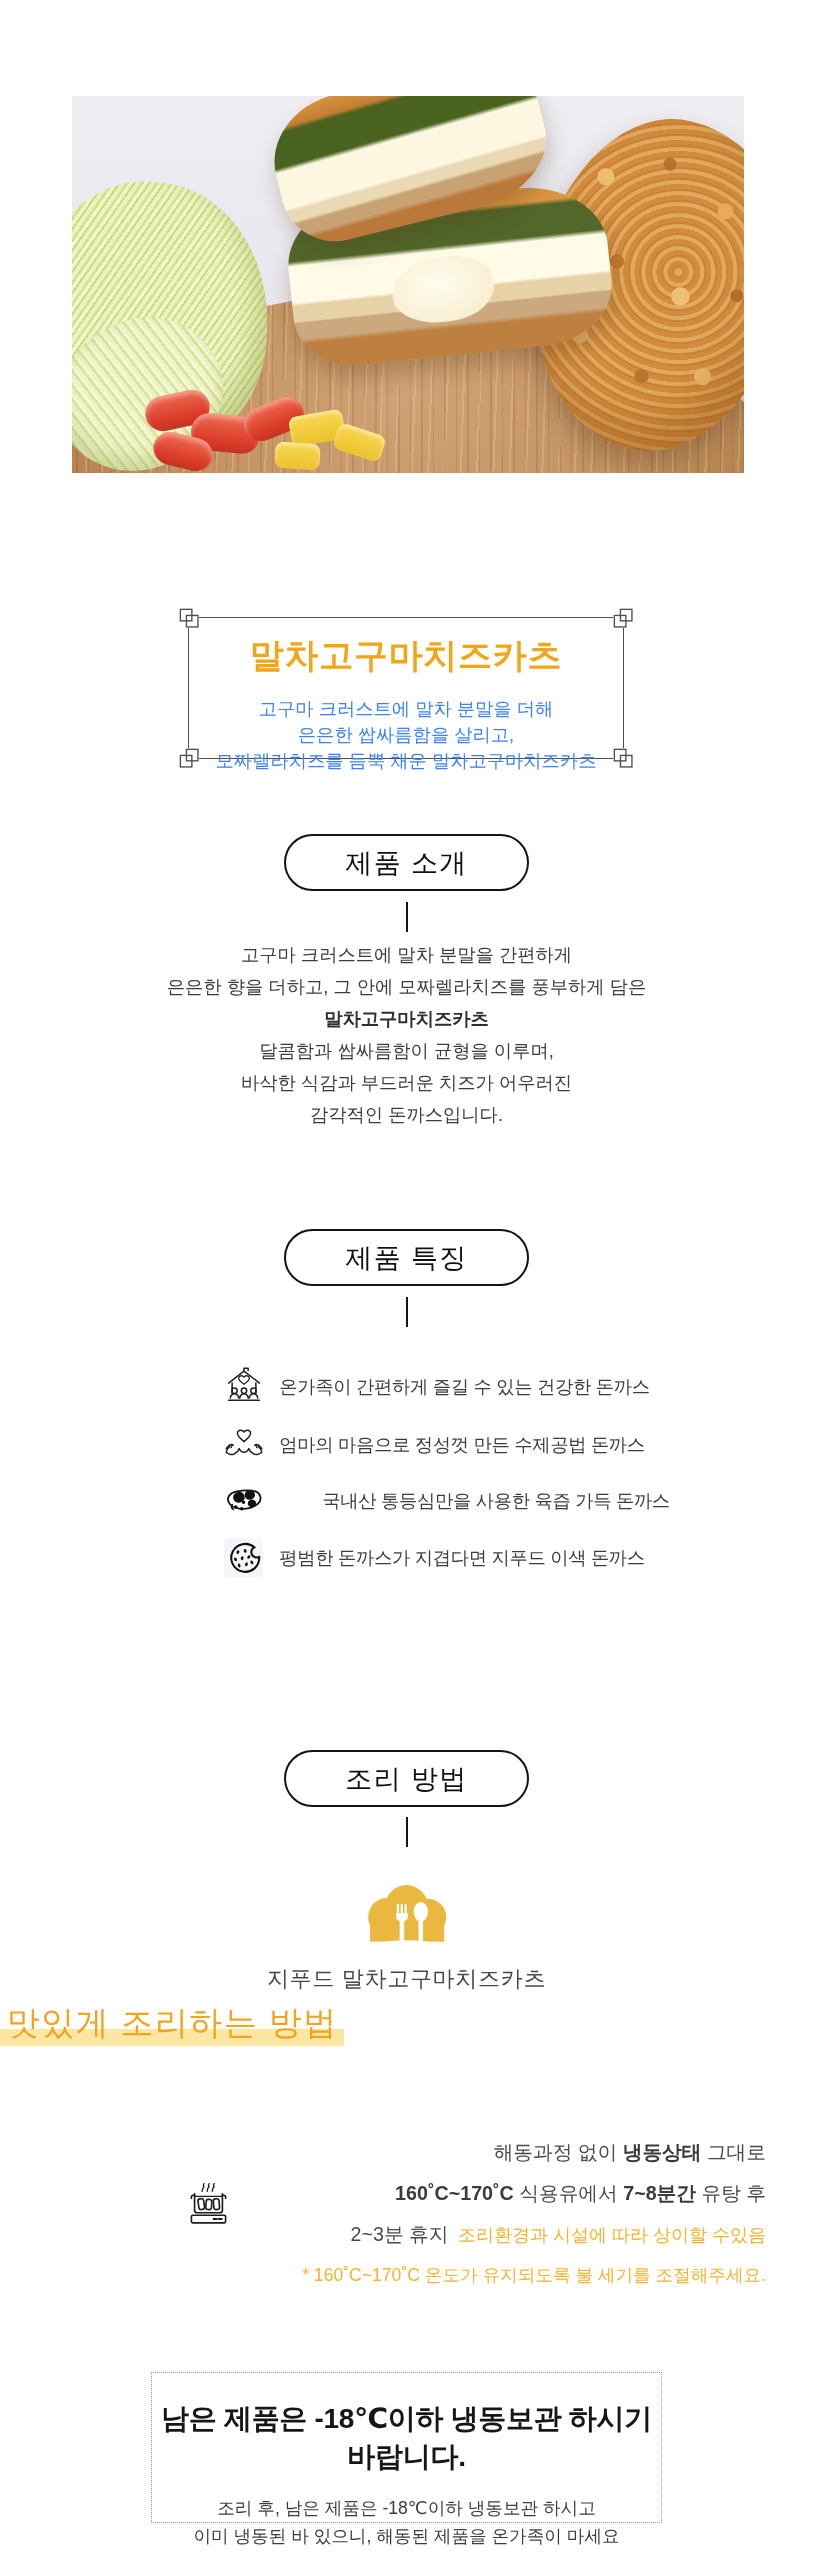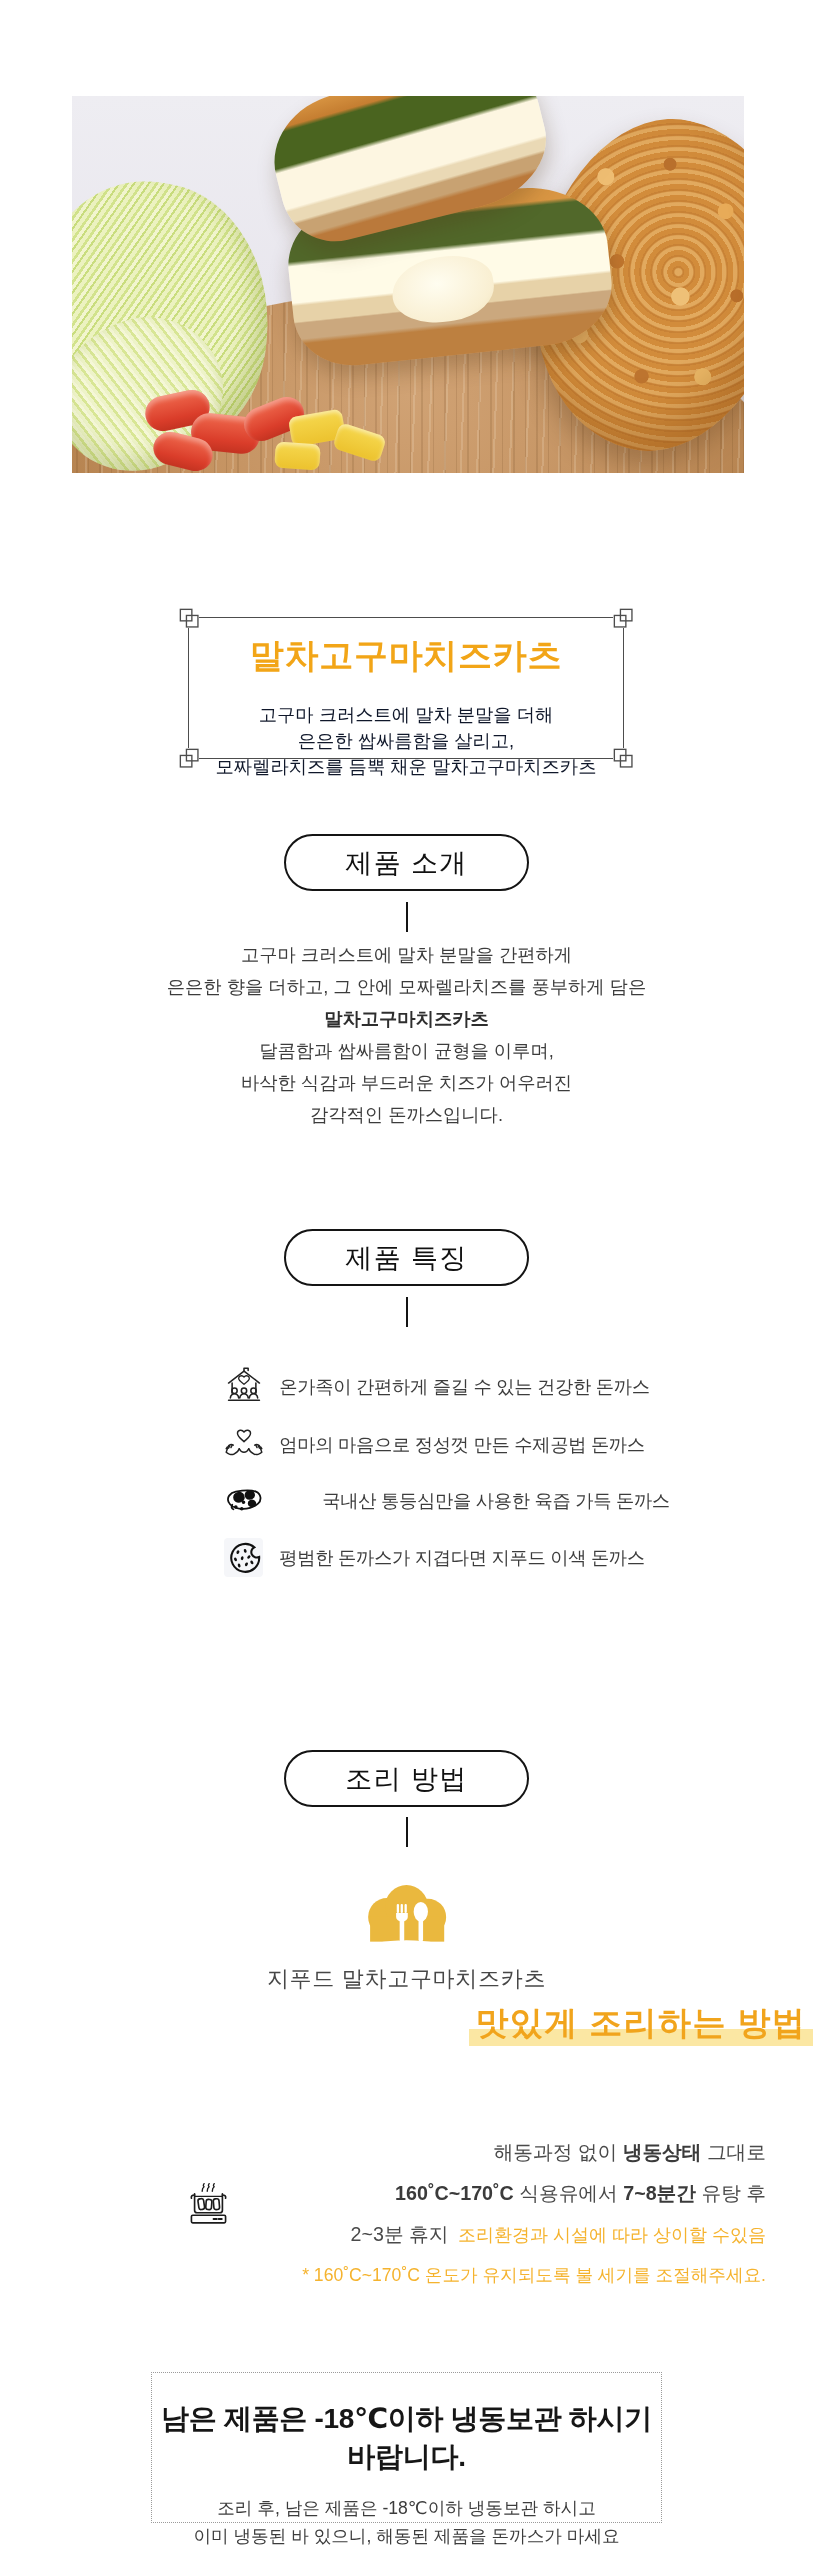--- a/index.html
+++ b/index.html
@@ -59,21 +59,21 @@
             repeating-radial-gradient(circle at 55% 45%, rgba(255,224,160,.35) 0 3.4px, rgba(165,95,35,.22) 4.7px 6.1px, transparent 6.1px 11px),
             #d28c3b;
           box-shadow:inset -17.6px -20.3px 41px rgba(120,60,10,.35), 0 15px 26px rgba(80,50,20,.3); }
 
   
   .intro-frame { position:absolute; left:188px; top:617px; width:436px; height:142px; border:1.4px solid #4d4d4d; }
   .corner { position:absolute; width:20.3px; height:20.3px; background:#ffffff; }
   .c-tl { left:-10.2px; top:-10.2px; } .c-tr { right:-10.2px; top:-10.2px; }
   .c-bl { left:-10.2px; bottom:-10.2px; } .c-br { right:-10.2px; bottom:-10.2px; }
   .frame-title { margin-top:15px; text-align:center; font-size:34px; font-weight:bold; letter-spacing:0.7px; }
-  .frame-lines { margin-top:23px; text-align:center; font-size:18.3px; line-height:26px; color:#0f172a; }
+  .frame-lines { margin-top:17px; text-align:center; font-size:18.3px; line-height:26px; color:#3b82f6; }
 
   
   .pill { position:absolute; left:284px; width:245px; height:57px; border:2px solid #141414; border-radius:31px;
           display:flex; align-items:center; justify-content:center; font-size:27px; color:#111; letter-spacing:1.4px; background:#fff; }
   .pill-intro { top:834px; } .pill-feat { top:1229px; } .pill-cook { top:1750px; }
   .connector { position:absolute; left:406px; width:2px; height:30px; background:#141414; }
   .cn-1 { top:902px; } .cn-2 { top:1297px; } .cn-3 { top:1817px; }
 
   
   .intro-text { position:absolute; left:0; top:939px; width:813px; text-align:center; font-size:18.3px; line-height:32px; color:#3c3c3c; }
@@ -82,21 +82,21 @@
   
   .feat-row { position:absolute; left:224px; width:502px; height:42px; display:flex; align-items:center; }
   .fr-1 { top:1365px; } .fr-2 { top:1423px; } .fr-3 { top:1479px;gap:43px; } .fr-4 { top:1536px; }
   .feat-ico { width:39px; height:39px; flex:0 0 39px; display:flex; align-items:center; justify-content:center; }
   .feat-ico.boxed { background:#f5f6f9; border-radius:4.1px; }
   .feat-txt { margin-left:16.3px; font-size:18.3px; color:#3c3c3c; letter-spacing:-0.3px; }
 
   
   .hat { position:absolute; left:361px; top:1883px; }
   .cook-product { position:absolute; left:0; top:1964px; width:813px; text-align:center; font-size:22px; color:#474747; letter-spacing:0.7px; }
-  .cook-head { position:absolute; left:0; top:2001px; width:813px; text-align:right; font-size:33px; font-weight:bold; letter-spacing:1.4px; }
+  .cook-head { position:absolute; left:0; top:2001px; width:813px; text-align:left; font-size:33px; font-weight:normal; letter-spacing:1.4px; }
   .cook-head .hl { display:inline-block; padding:0 6.8px; color:#f1a41c;
                    background:linear-gradient(180deg, transparent 62%, #fbe7a3 62%); }
   .fryer { position:absolute; left:187px; top:2182px; }
   .steps { position:absolute; left:251px; top:2139px; width:515px; font-size:19.7px; color:#4a4a4a; }
   .steps .line { margin-bottom:14.2px;text-align:right; }
   .steps .b { font-weight:bold; color:#3b3b3b; }
   .steps .note { font-size:18px; color:#f5b32e; margin-left:9.5px; }
   .steps .caution { font-size:17.6px; color:#f5b32e; }
 
   
@@ -287,18 +287,18 @@
     <div class="line"><span>해동과정 없이 </span><span class="b">냉동상태</span><span> 그대로</span></div>
     <div class="line"><span class="b">160˚C~170˚C</span><span> 식용유에서 </span><span class="b">7~8분간</span><span> 유탕 후</span></div>
     <div class="line"><span>2~3분 휴지</span><span class="note">조리환경과 시설에 따라 상이할 수있음</span></div>
     <div class="line caution">* 160˚C~170˚C 온도가 유지되도록 불 세기를 조절해주세요.</div>
   </div>
 
   <div class="storage">
     <div class="storage-head">남은 제품은 -18℃이하 냉동보관 하시기 바랍니다.</div>
     <div class="storage-lines">
       <div>조리 후, 남은 제품은 -18℃이하 냉동보관 하시고</div>
-      <div>이미 냉동된 바 있으니, 해동된 제품을 돈까스가 마세요</div>
+      <div>이미 냉동된 바 있으니, 해동된 제품을 온가족이 마세요</div>
     </div>
   </div>
 
 </div>
 
 
 </body></html>

